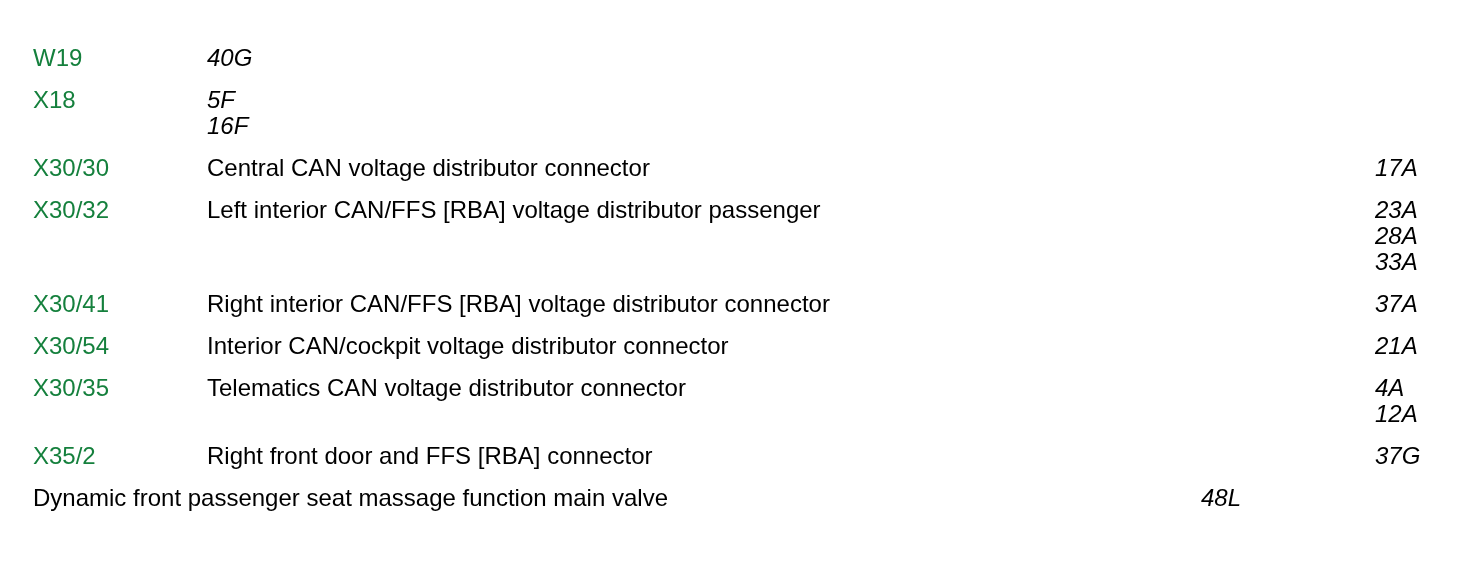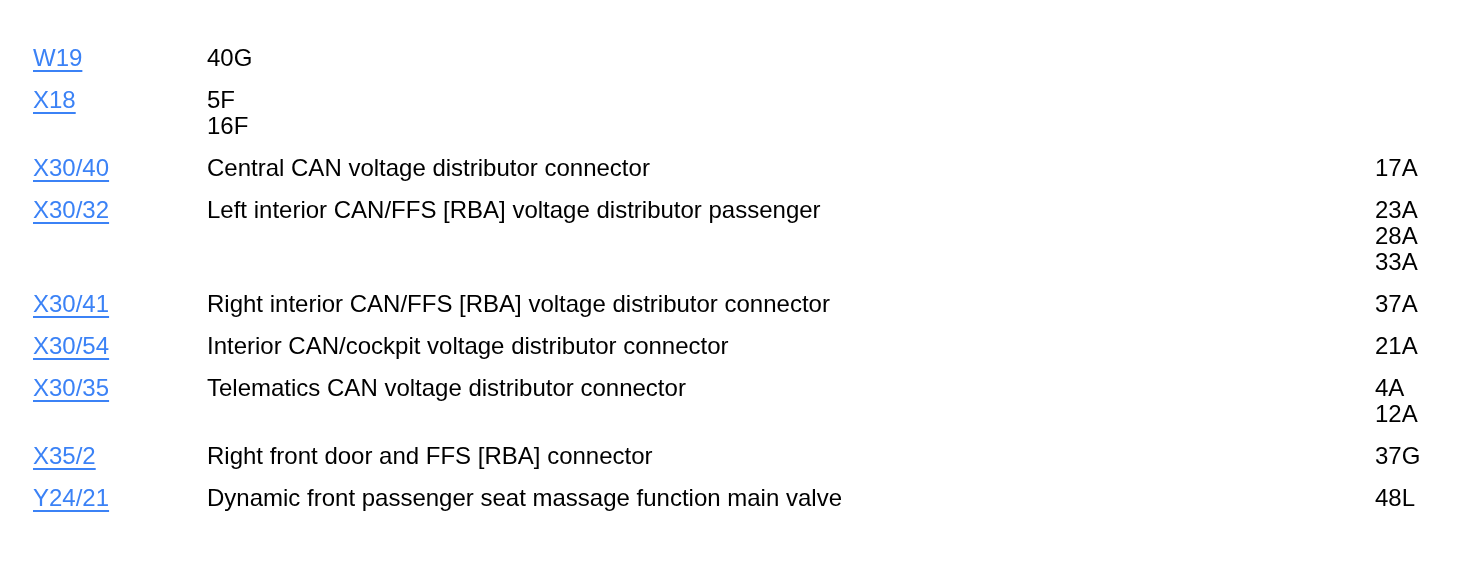--- a/index.html
+++ b/index.html
@@ -22,38 +22,38 @@
   .row {
     display: flex;
     align-items: flex-start;
     margin-bottom: 16px;
   }
   .col-code {
     width: 174px;
     flex: 0 0 174px;
   }
   .code-link {
-    color: #3b82f6;
-    text-decoration: underline;
+    color: #15803d;
     text-decoration-thickness: 2px;
     text-underline-offset: 4px;
     cursor: pointer;
   }
   .col-desc {
     width: 1168px;
     flex: 0 0 1168px;
   }
   .col-loc {
     width: 97px;
     flex: 0 0 97px;
     display: flex;
     flex-direction: column;
   }
   .loc-line {
     display: block;
+    font-style: italic;
   }
 </style>
 </head>
 <body>
 
 <div class="legend">
 
   <div class="row">
     <span class="col-code"><span class="code-link">W19</span></span>
     <span class="col-loc">
@@ -63,21 +63,21 @@
 
   <div class="row">
     <span class="col-code"><span class="code-link">X18</span></span>
     <span class="col-loc">
       <span class="loc-line">5F</span>
       <span class="loc-line">16F</span>
     </span>
   </div>
 
   <div class="row">
-    <span class="col-code"><span class="code-link">X30/40</span></span>
+    <span class="col-code"><span class="code-link">X30/30</span></span>
     <span class="col-desc">Central CAN voltage distributor connector</span>
     <span class="col-loc">
       <span class="loc-line">17A</span>
     </span>
   </div>
 
   <div class="row">
     <span class="col-code"><span class="code-link">X30/32</span></span>
     <span class="col-desc">Left interior CAN/FFS [RBA] voltage distributor passenger</span>
     <span class="col-loc">
@@ -114,20 +114,19 @@
 
   <div class="row">
     <span class="col-code"><span class="code-link">X35/2</span></span>
     <span class="col-desc">Right front door and FFS [RBA] connector</span>
     <span class="col-loc">
       <span class="loc-line">37G</span>
     </span>
   </div>
 
   <div class="row">
-    <span class="col-code"><span class="code-link">Y24/21</span></span>
     <span class="col-desc">Dynamic front passenger seat massage function main valve</span>
     <span class="col-loc">
       <span class="loc-line">48L</span>
     </span>
   </div>
 
 </div>
 
 </body></html>

